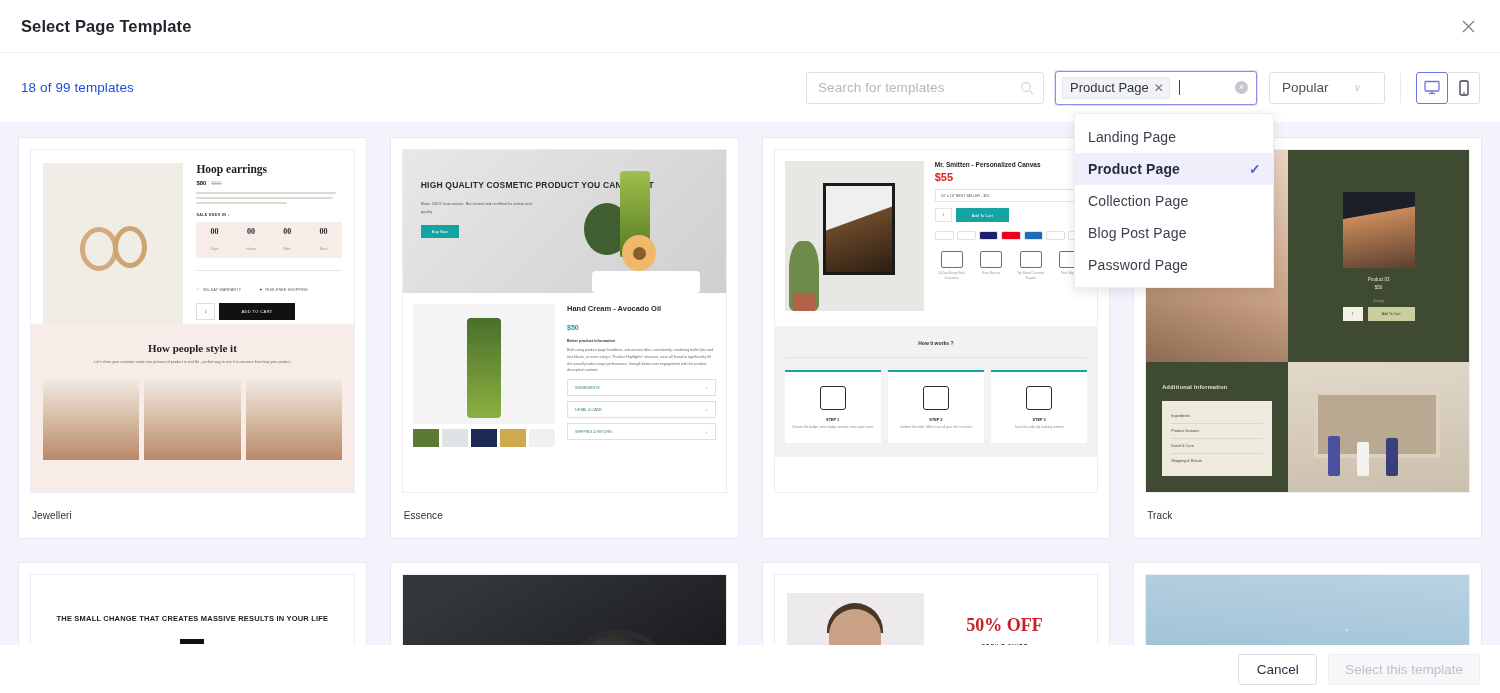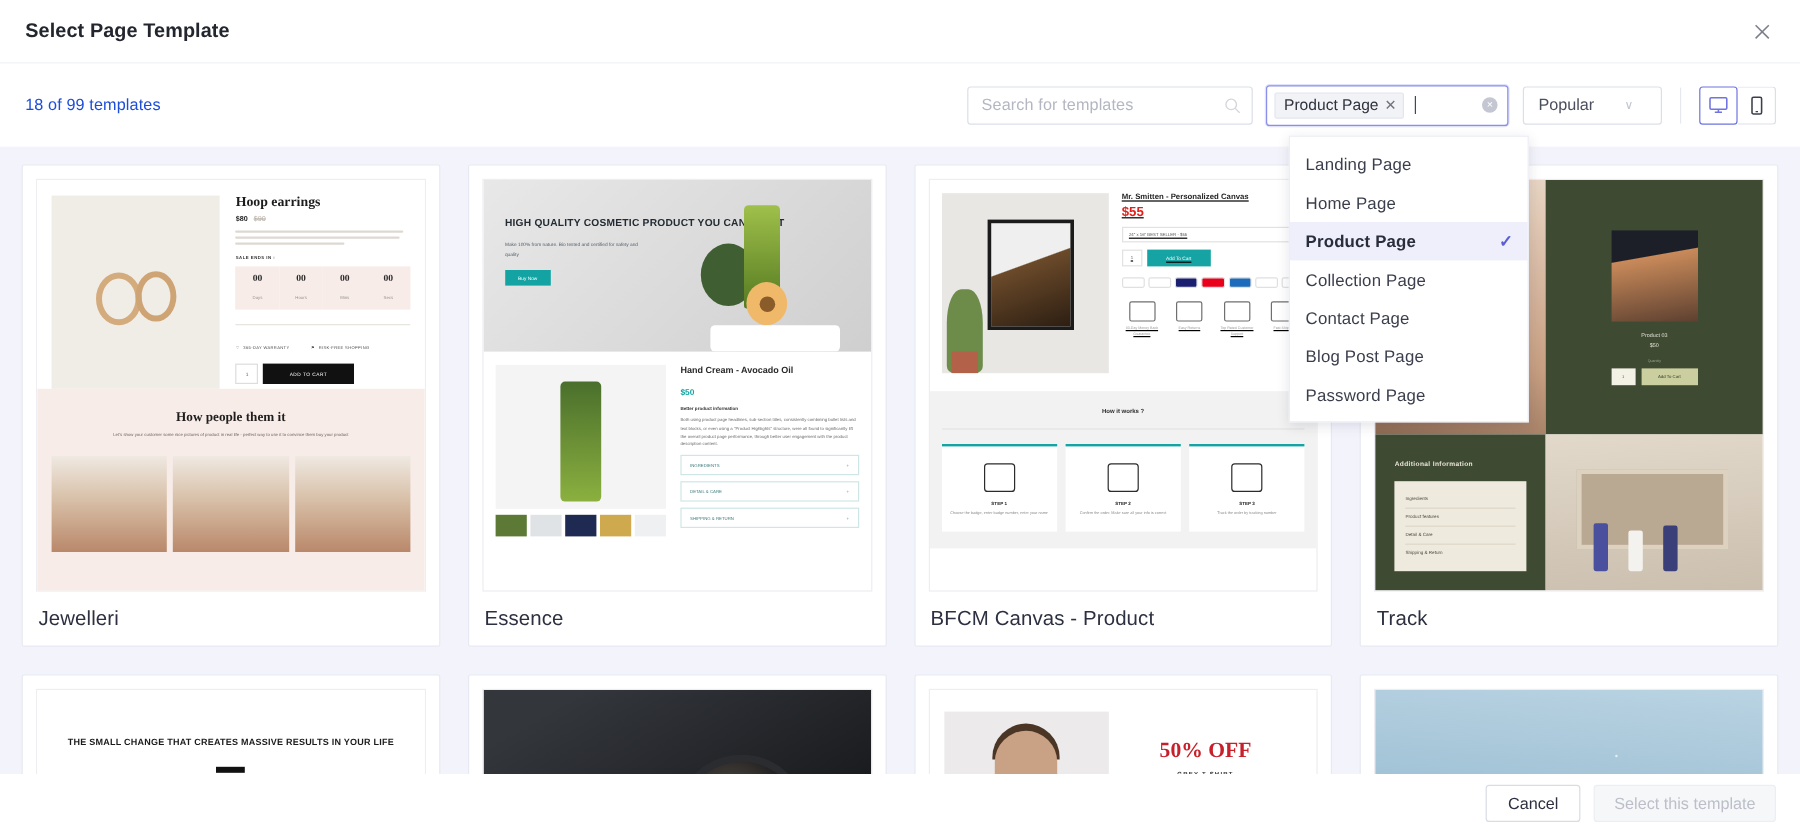--- a/index.html
+++ b/index.html
@@ -190,21 +190,21 @@
   .card-preview {
     height: 344px;
     border: 1px solid #ededf2;
     overflow: hidden;
     position: relative;
     background: #fff;
   }
   .card-name {
     height: 45px;
     display: flex; align-items: center;
-    font-size: 17px;
+    font-size: 10px;
     color: #2d3040;
     padding-left: 2px;
     letter-spacing: .1px;
   }
   .card.row2 .card-preview { height: 300px; }
 
   
   .footer {
     position: absolute;
     left: 0; right: 0; bottom: 0;
@@ -294,21 +294,21 @@
   .es-info .tx { font-size:3.6px; color:#6b6b6b; line-height:1.9; margin-top:4px;}
   .es-acc { border:1px solid #cfe6e6; height: 17px; margin-top:5px; display:flex; align-items:center; padding: 0 7px; font-size:3.6px; color:#3a7a7a;}
   .es-acc .p { margin-left:auto; color:#4aa; }
 
   
   .bf-top { display:flex; padding: 11px 10px 0;}
   .bf-img { width: 46%; height: 150px; background: #e9e7e4; position:relative; overflow:hidden;}
   .bf-plant { position:absolute; left:4px; bottom:0; width:30px; height:70px; background:#6d8c4a; border-radius: 40% 40% 6px 6px;}
   .bf-plant:after{content:"";position:absolute;bottom:0;left:4px;width:22px;height:18px;background:#b4614a;}
   .bf-frame { position:absolute; left:28%; top:22px; width:72px; height:92px; border:3px solid #1b1b1b; background: linear-gradient(160deg,#efefef 40%,#6b4a2a 41%,#2c1e12 100%);}
-  .bf-info { flex:1; padding-left: 11px; text-decoration: underline;}
+  .bf-info { flex:1; padding-left: 11px;}
   .bf-info h4 { font-size:6.5px; font-weight:bold; color:#1f1f1f;}
   .bf-price { color:#e0211b; font-size:11px; font-weight:bold; margin-top:3px;}
   .bf-sel { border:1px solid #e2e2e2; height:13px; margin-top:6px; display:flex;align-items:center;padding:0 5px;font-size:3.6px;color:#555;}
   .bf-row { display:flex; gap:4px; margin-top:6px; align-items:center;}
   .bf-qty { width:17px;height:14px;border:1px solid #e2e2e2; font-size:3.6px;display:flex;align-items:center;justify-content:center;color:#666;}
   .bf-atc { background:#15a3a3;color:#fff;font-size:4px;height:14px;padding:0 16px;display:flex;align-items:center;justify-content:center;}
   .bf-pay { display:flex; gap:3px; margin-top:9px; align-items:center;}
   .bf-pill { height:9px; border:1px solid #e0e0e0; border-radius:2px; background:#fff; flex:1; }
   .bf-pill.v { background:#1a1f71; } .bf-pill.m { background:#eb001b; } .bf-pill.a { background:#1d6bbd; }
   .bf-trust { display:flex; gap:6px; margin-top:11px;}
@@ -456,21 +456,21 @@
                 <span>♡ <i style="font-style:normal">365-DAY WARRANTY</i></span>
                 <span>⚑ <i style="font-style:normal">RISK-FREE SHOPPING</i></span>
               </div>
               <div class="jw-cart">
                 <div class="jw-qty">1</div>
                 <div class="jw-add">ADD TO CART</div>
               </div>
             </div>
           </div>
           <div class="jw-bot">
-            <h4>How people them it</h4>
+            <h4>How people style it</h4>
             <p>Let's show your customer some nice pictures of product in real life - perfect way to use it to convince them buy your product</p>
             <div class="jw-faces">
                 <div class="jw-face"></div>
                 <div class="jw-face"></div>
                 <div class="jw-face"></div>
               </div>
           </div>
         </div>
       </div>
       <div class="card-name">Jewelleri</div>
@@ -575,21 +575,20 @@
                 </div>
               <div class="bf-step">
                   <div class="bf-sico"></div>
                   <b>STEP 3</b>
                   <span>Track the order by tracking number</span>
                 </div>
             </div>
           </div>
         </div>
       </div>
-      <div class="card-name">BFCM Canvas - Product</div>
     </div>
 
     <div class="card">
       <div class="card-preview">
         <div class="tg">
           <div class="tg-top">
             <div class="tg-l"></div>
             <div class="tg-r">
               <div class="tg-prod"></div>
               <div class="nm">Product 03</div>
@@ -668,32 +667,26 @@
 
     </div>
 
   </div>
 </div>
 
 <div class="dropdown">
   <div class="dd-item">
     <span>Landing Page</span>
   </div>
-  <div class="dd-item">
-    <span>Home Page</span>
-  </div>
   <div class="dd-item selected">
     <span>Product Page</span>
     <span class="check">✓</span>
   </div>
   <div class="dd-item">
     <span>Collection Page</span>
-  </div>
-  <div class="dd-item">
-    <span>Contact Page</span>
   </div>
   <div class="dd-item">
     <span>Blog Post Page</span>
   </div>
   <div class="dd-item">
     <span>Password Page</span>
   </div>
 </div>
 
 <div class="footer">

